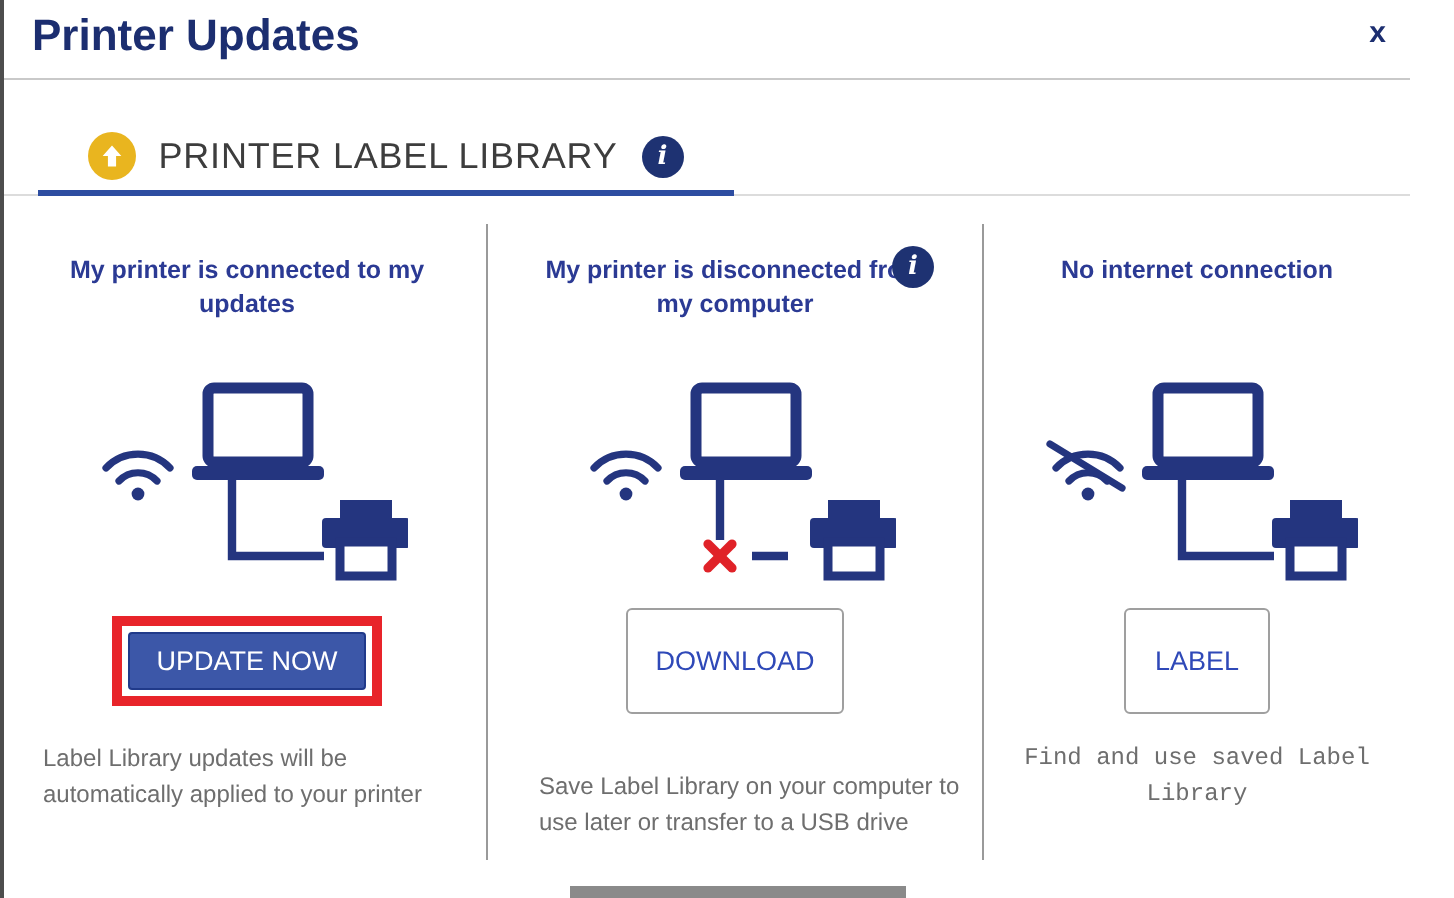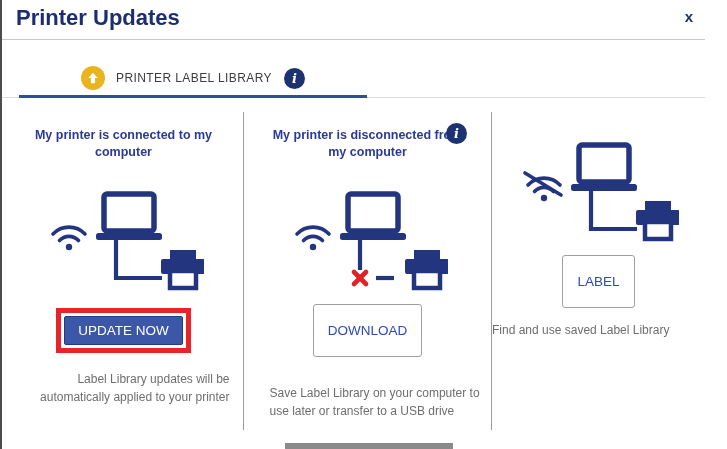--- a/index.html
+++ b/index.html
@@ -34,21 +34,21 @@
   .tab-underline {
     position:absolute; top:95px; left:17px; width:348px; height:3px;
     background:#2d4da1;
   }
   .tab-arrow {
     width:24px; height:24px; border-radius:50%; background:#e9b51f;
     display:flex; align-items:center; justify-content:center; margin-right:11px;
     flex:none;
   }
   .tab-label {
-    font-size:12px; color:#3d3d3d; letter-spacing:0.4px; white-space:nowrap;
+    font-size:18px; color:#3d3d3d; letter-spacing:0.4px; white-space:nowrap;
   }
   .info-badge {
     width:21px; height:21px; border-radius:50%; background:#1e3272;
     color:#fff; display:flex; align-items:center; justify-content:center;
     font-family:"DejaVu Serif", serif; font-style:italic; font-weight:700;
     font-size:13px; flex:none;
   }
   .tab .info-badge { margin-left:12px; }
   
   .columns {
@@ -76,23 +76,23 @@
     font-size:13.5px; padding:6px 13px; border-radius:2px; cursor:pointer;
   }
   .btn-secondary {
     background:#fff; border:1px solid #9f9f9f; color:#2f49b8;
     font-family:"Liberation Sans", sans-serif;
     font-size:13.5px; padding:18px 14px; border-radius:3px; cursor:pointer;
   }
   .col-desc {
     margin-top:14px; font-size:12px; color:#6e6e6e; line-height:1.5;
   }
-  .col-1 .col-desc { width:212px; text-align:right; padding-left:4px; }
+  .col-1 .col-desc { width:212px; text-align:left; padding-left:4px; }
   .col-2 .col-desc { width:216px; text-align:left; margin-left:20px;margin-top:28px; }
-  .col-3 .col-desc { width:100%; text-align:left; }
+  .col-3 .col-desc { width:100%; text-align:center;font-family:Liberation Mono, monospace; }
   
   .h-scroll-thumb {
     position:absolute; left:283px; top:443px; width:168px; height:6px;
     background:#8a8a8a;
   }
   svg { display:block; }
 </style>
 </head>
 <body>
 
@@ -111,21 +111,21 @@
       </svg>
     </span>
     <span class="tab-label">PRINTER LABEL LIBRARY</span>
     <span class="info-badge">i</span>
   </div>
   <div class="tab-underline"></div>
 
   <div class="columns">
 
     <div class="col col-1">
-      <div class="col-header">My printer is connected to my computer</div>
+      <div class="col-header">My printer is connected to my updates</div>
       <div class="diagram">
         <svg width="160" height="110" viewBox="0 0 160 110">
           <g stroke="#24357f" fill="none" stroke-width="3.6" stroke-linecap="round">
             <path d="M9 48 A22 22 0 0 1 41 48"></path>
             <path d="M15.5 54.5 A13 13 0 0 1 34.5 54.5"></path>
           </g>
           <circle cx="25" cy="61" r="3.2" fill="#24357f"></circle>
           <g>
             <rect x="60" y="8" width="50" height="37" rx="3" fill="none" stroke="#24357f" stroke-width="5.5"></rect>
             <rect x="52" y="47" width="66" height="7" rx="2.5" fill="#24357f"></rect>
@@ -173,20 +173,21 @@
           </g>
         </svg>
       </div>
       <div class="btn-row">
         <button class="btn-secondary">DOWNLOAD</button>
       </div>
       <div class="col-desc">Save Label Library on your computer to use later or transfer to a USB drive</div>
     </div>
 
     <div class="col col-3">
+      <div class="col-header">No internet connection</div>
       <div class="diagram">
         <svg width="160" height="110" viewBox="0 0 160 110">
           <g stroke="#24357f" fill="none" stroke-width="3.6" stroke-linecap="round">
             <path d="M9 48 A22 22 0 0 1 41 48"></path>
             <path d="M15.5 54.5 A13 13 0 0 1 34.5 54.5"></path>
             <line x1="6" y1="36" x2="42" y2="58"></line>
           </g>
           <circle cx="25" cy="61" r="3.2" fill="#24357f"></circle>
           <g>
             <rect x="60" y="8" width="50" height="37" rx="3" fill="none" stroke="#24357f" stroke-width="5.5"></rect>

